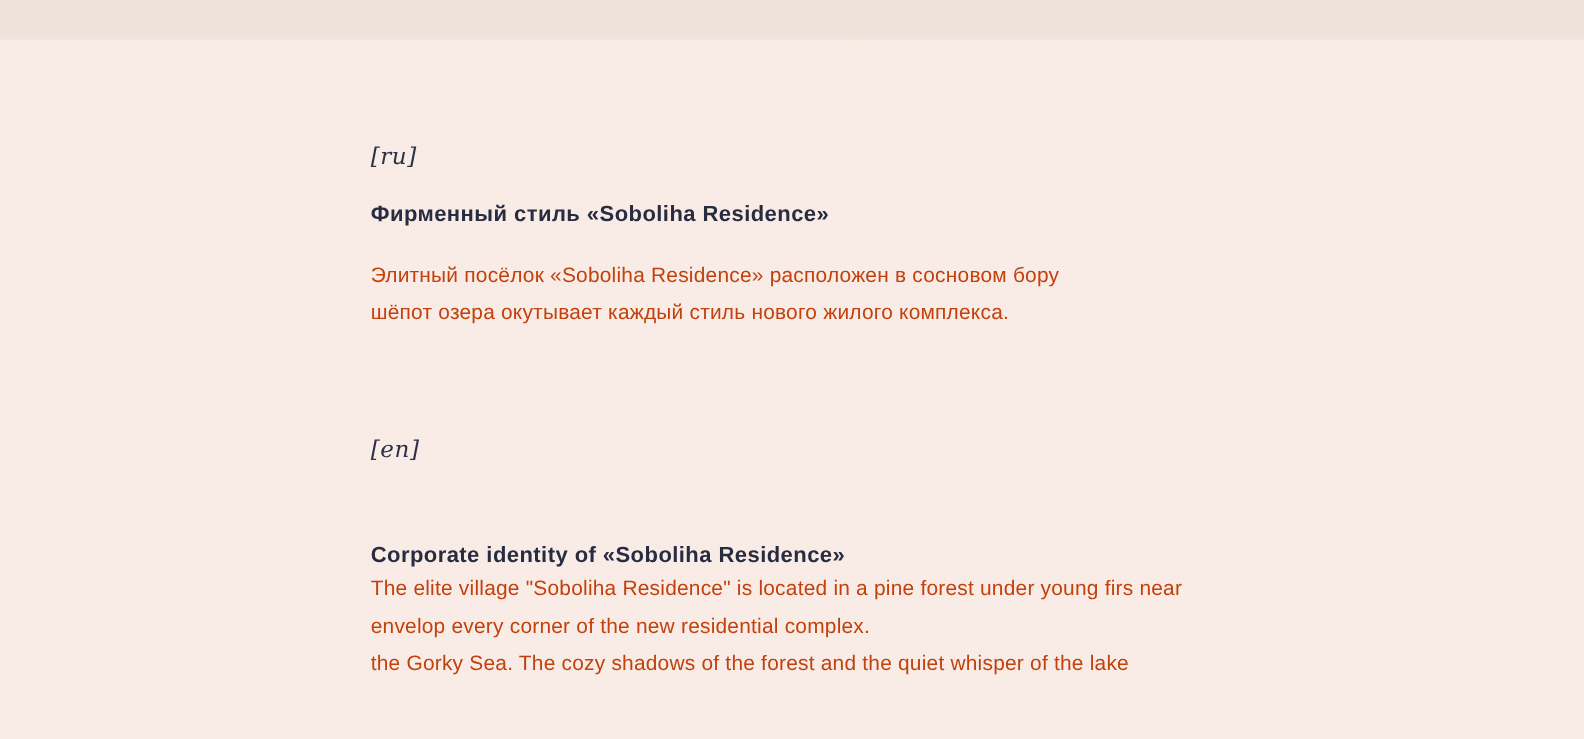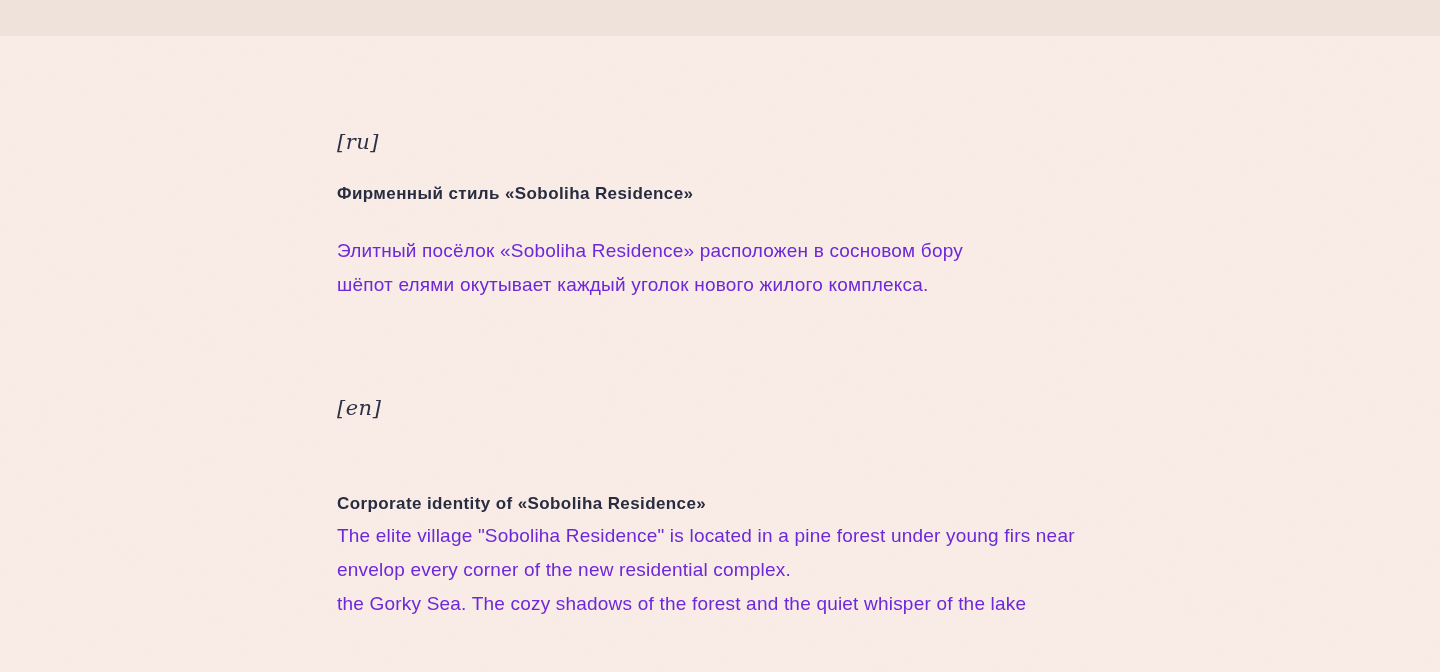--- a/index.html
+++ b/index.html
@@ -38,33 +38,33 @@
     font-size: 21px;
     letter-spacing: 0.5px;
     color: #2c3145;
   }
   .heading {
     position: absolute;
     left: 0;
     margin: 0;
     font-family: "Liberation Sans", sans-serif;
     font-weight: 700;
-    font-size: 17px;
+    font-size: 20px;
     letter-spacing: 0.4px;
     color: #272c40;
     white-space: nowrap;
   }
   .para {
     position: absolute;
     left: 0;
     margin: 0;
     font-size: 19px;
     line-height: 34px;
     letter-spacing: 0.2px;
-    color: #6d28d9;
+    color: #c2410c;
     white-space: nowrap;
   }
   .para .line { display: block; }
 
   
   .tag-ru      { top: 94px;  }
   .heading-ru  { top: 148px; }
   .para-ru     { top: 198px; }
   .tag-en      { top: 360px; }
   .heading-en  { top: 458px; }
@@ -83,21 +83,21 @@
     <rect width="100%" height="100%" filter="url(#grainFilter)" opacity="0.07"></rect>
   </svg>
 
   <main class="content">
 
     <section>
       <div class="lang-tag tag-ru">[ru]</div>
       <h1 class="heading heading-ru">Фирменный стиль «Soboliha Residence»</h1>
       <p class="para para-ru">
         <span class="line">Элитный посёлок «Soboliha Residence» расположен в сосновом бору</span>
-        <span class="line">шёпот елями окутывает каждый уголок нового жилого комплекса.</span>
+        <span class="line">шёпот озера окутывает каждый стиль нового жилого комплекса.</span>
       </p>
     </section>
 
     <section>
       <div class="lang-tag tag-en">[en]</div>
       <h1 class="heading heading-en">Corporate identity of «Soboliha Residence»</h1>
       <p class="para para-en">
         <span class="line">The elite village "Soboliha Residence" is located in a pine forest under young firs near</span>
         <span class="line">envelop every corner of the new residential complex.</span>
         <span class="line">the Gorky Sea. The cozy shadows of the forest and the quiet whisper of the lake</span>

